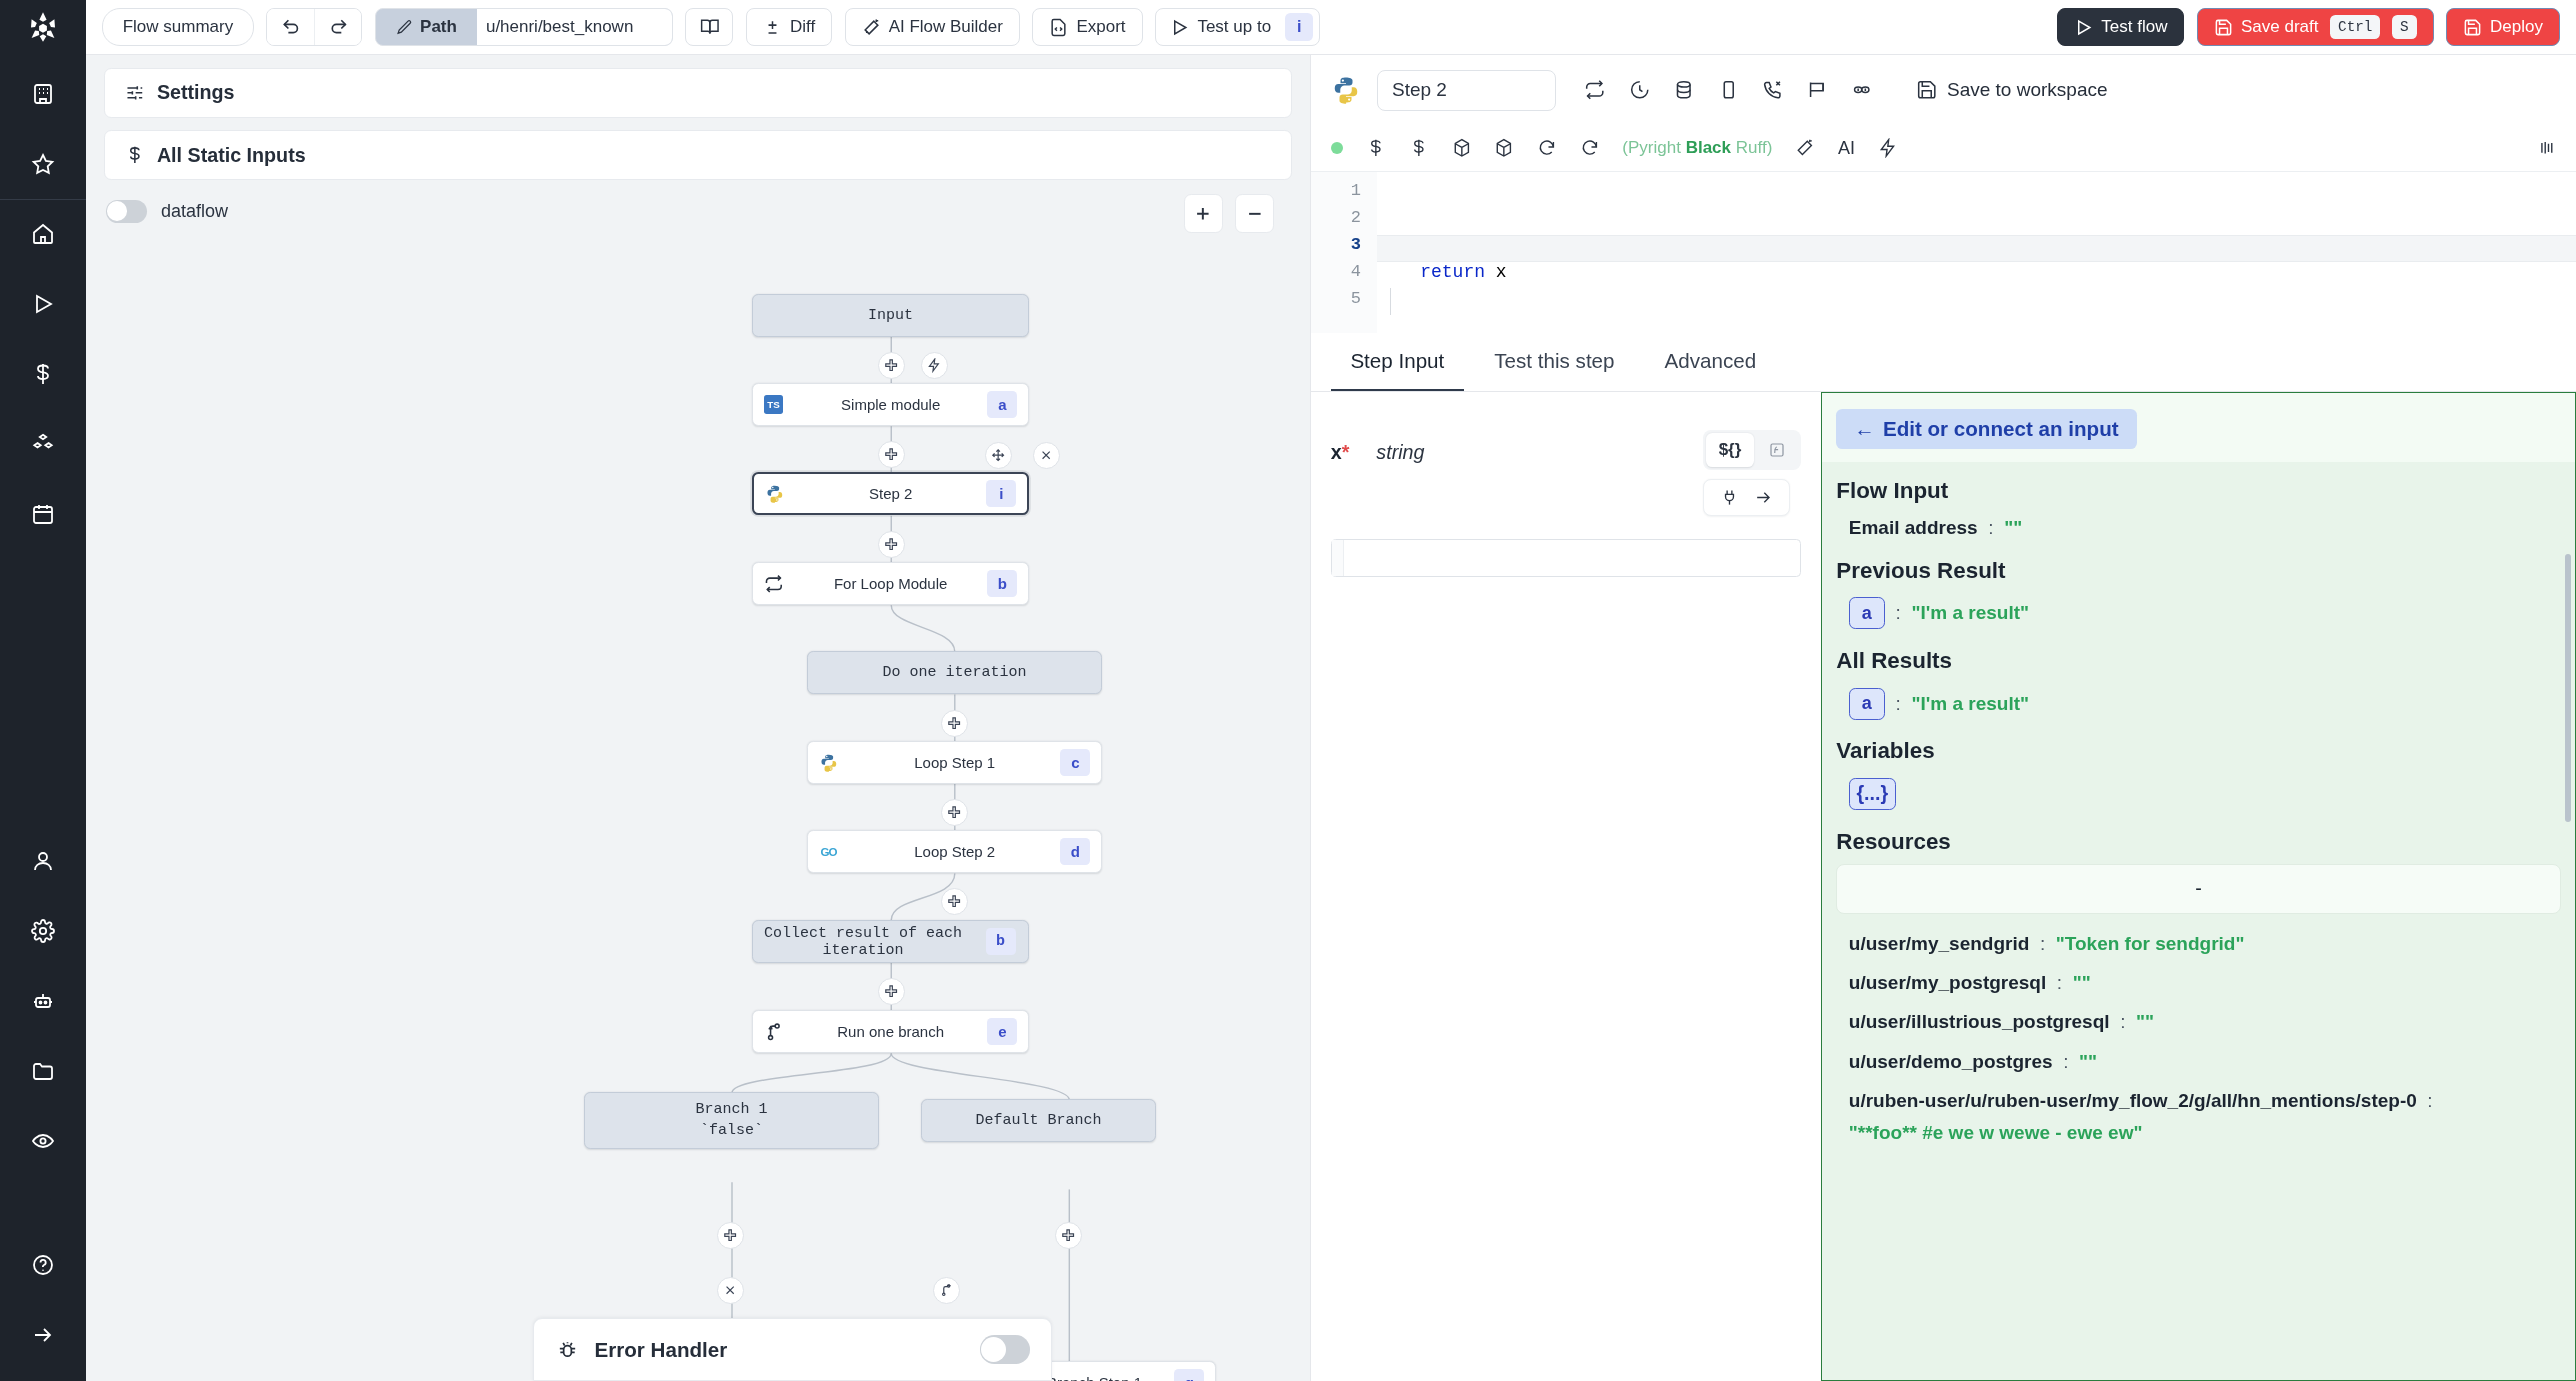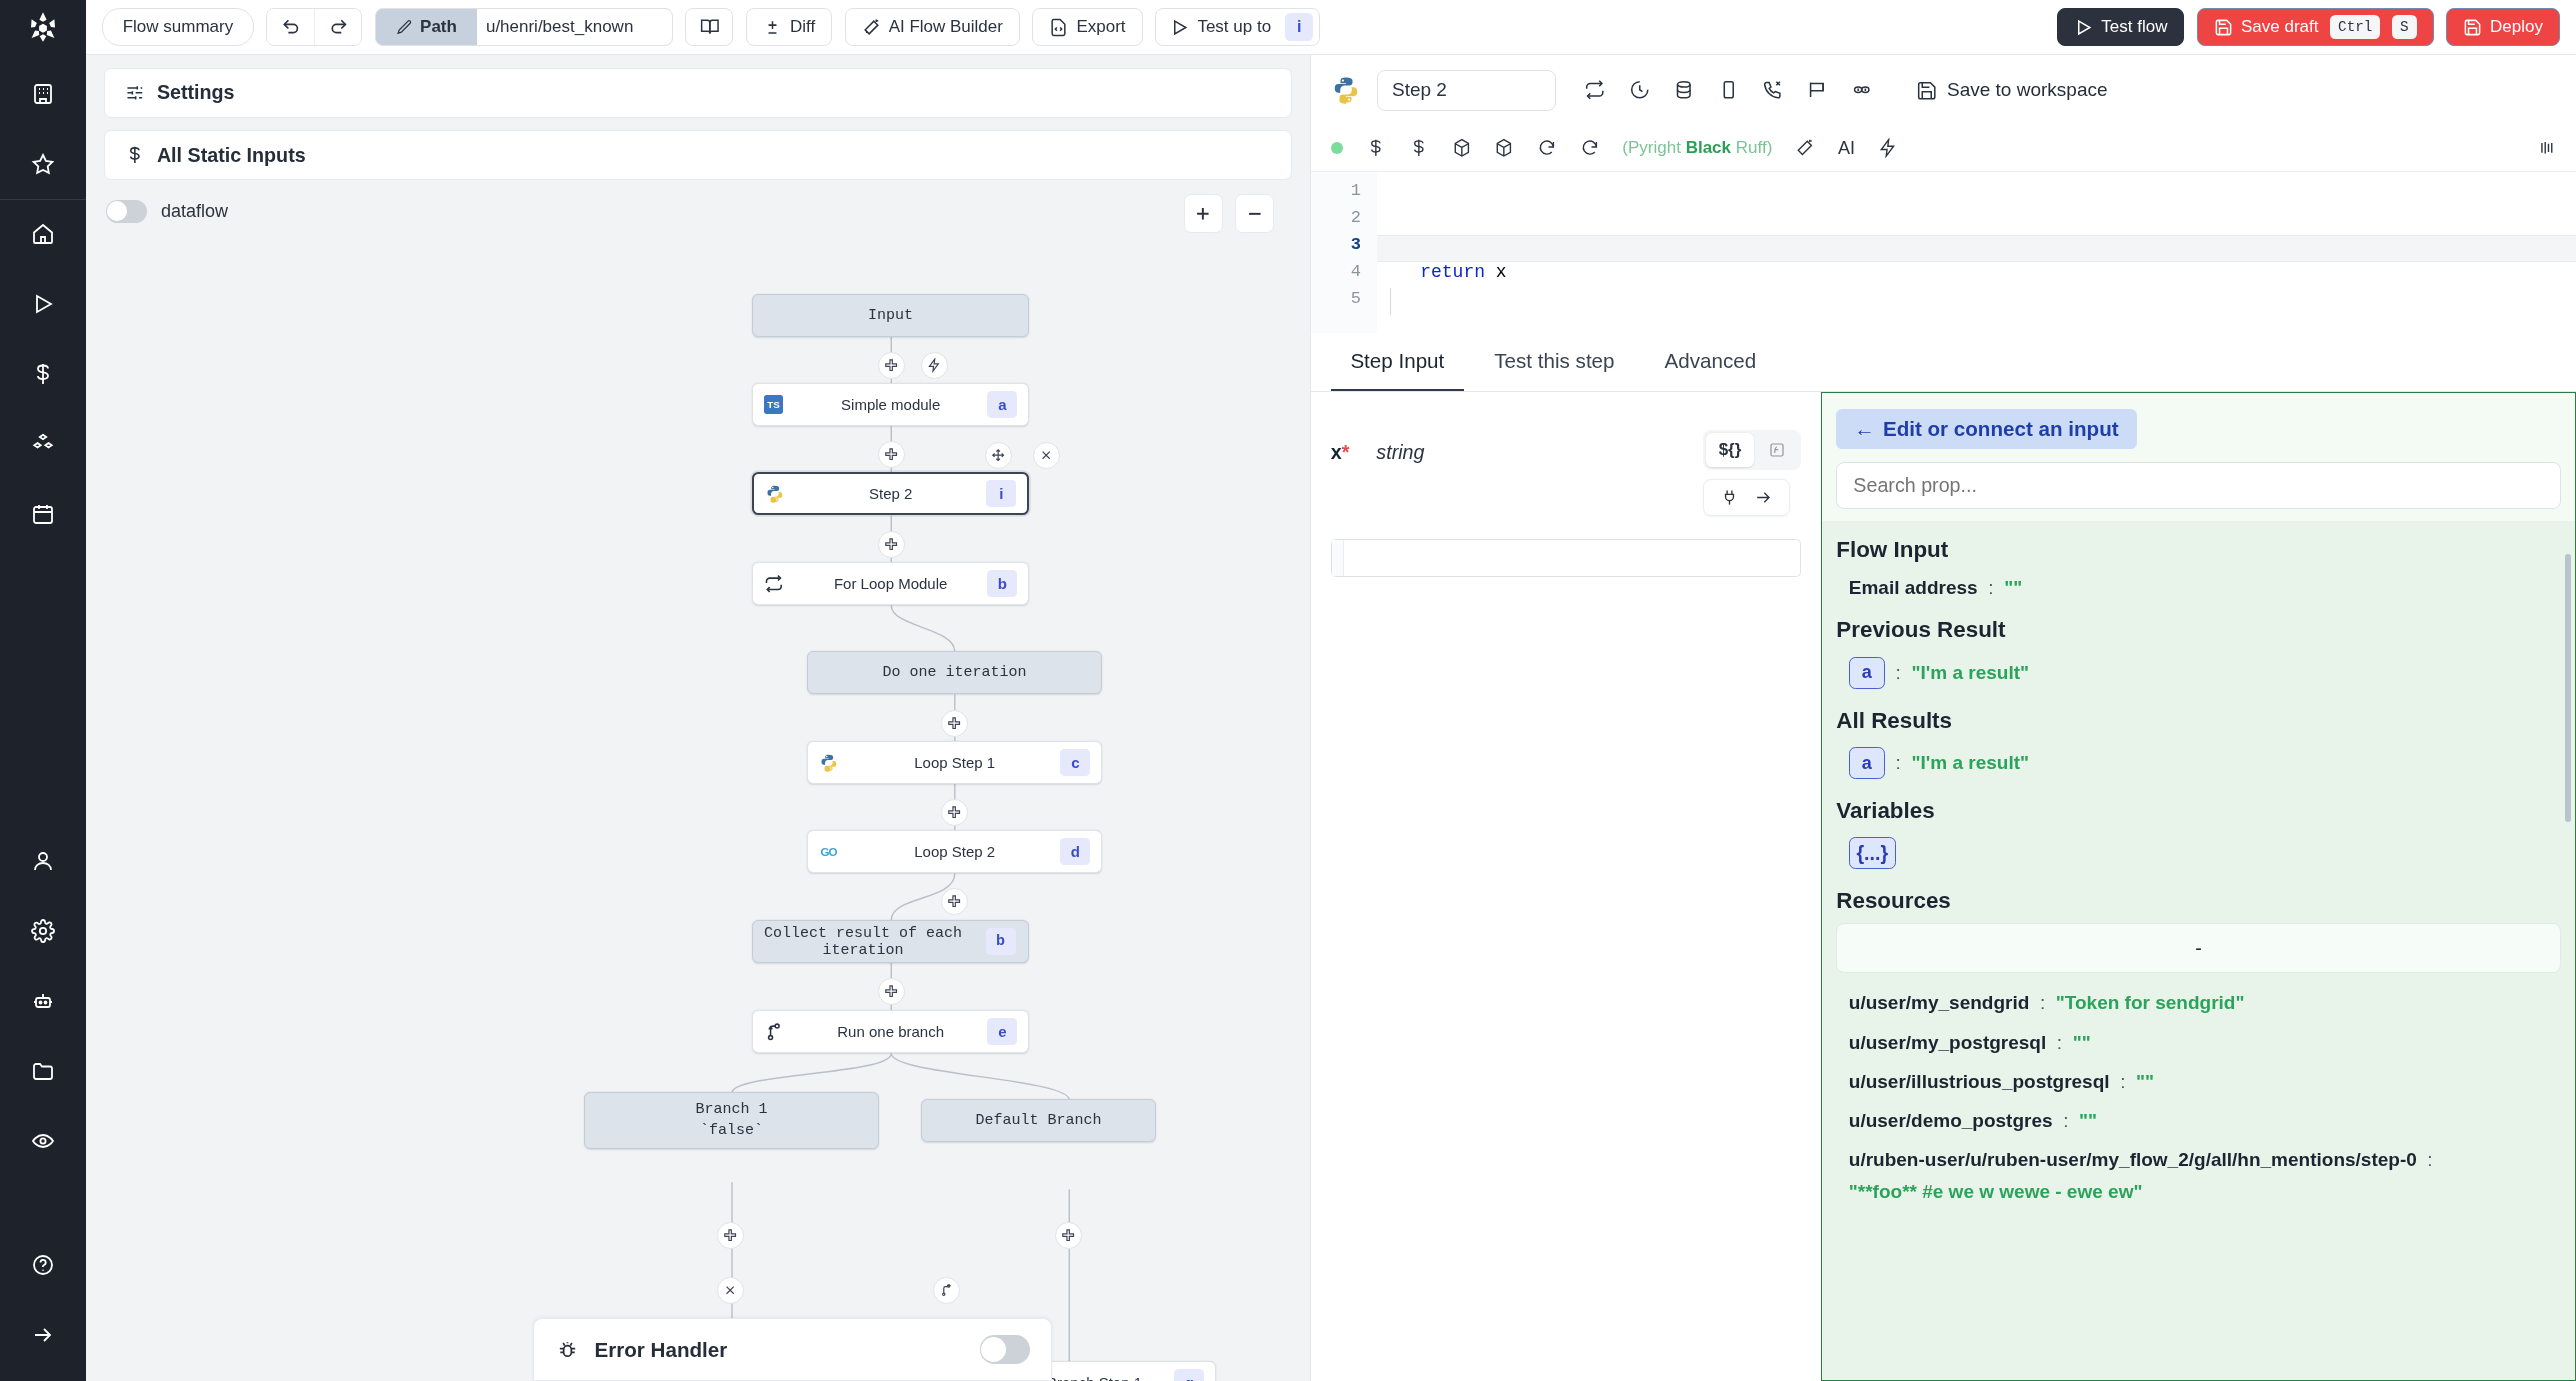--- a/index.html
+++ b/index.html
@@ -159,21 +159,21 @@
   
   .right-pane { flex: 1; background: #fff; display: flex; flex-direction: column; border-left: 0.9px solid #e5e7eb; min-width:0;}
   .editor-head { height: 70px; display: flex; align-items: center; padding: 0 19.7px; gap: 16px; }
   .editor-head .pyico { width: 30px; height: 30px; }
   .step-name-input {
     border: 0.9px solid #dfe3e8; border-radius: 8px; height: 41px; width: 179px; padding: 0 14.3px;
     font-size: 19px; color: #2b3340; outline: none; font-family: "Liberation Sans", sans-serif;
   }
   .eh-icons { display: flex; align-items: center; gap: 23px; margin-left: 12.5px; }
   .eh-icons svg { width: 21.5px; height: 21.5px; stroke: #2b3340; fill: none; stroke-width: 1.7; cursor: pointer; }
-  .save-ws { display: flex; align-items: flex-end; gap: 9.8px; margin-left: 27px; cursor: pointer; }
+  .save-ws { display: flex; align-items: flex-start; gap: 9.8px; margin-left: 27px; cursor: pointer; }
   .save-ws span { font-size: 19px; color: #262e3a; font-weight: 500; white-space: nowrap;}
   .save-ws svg { width: 21.5px; height: 21.5px; stroke: #2b3340; fill: none; stroke-width: 1.7; }
 
   .editor-tools {
     height: 47px; display: flex; align-items: center; padding: 0 19.7px; gap: 23px;
     border-bottom: 0.9px solid #eceff2;
   }
   .green-dot { width: 12.5px; height: 12.5px; border-radius: 50%; background: #7ddc9a; }
   .editor-tools svg { width: 19.7px; height: 19.7px; stroke: #2b3340; fill: none; stroke-width: 1.7; cursor: pointer; }
   .linters { font-size: 17px; color: #7cc497; white-space: nowrap; }
@@ -842,21 +842,20 @@
           <div class="vb-left"></div>
         </div>
       </div>
 
       <div class="connect-panel">
         <div class="cp-top">
           <div class="cp-back">
             <span>←</span>
             <span>Edit or connect an input</span>
           </div>
-          <input class="cp-search" placeholder="Search prop..." style="">
         </div>
         <div class="cp-body">
           <div class="cp-h">Flow Input</div>
           <div class="cp-kv">
             <span class="cp-key">Email address</span>
             <span class="cp-colon">:</span>
             <span class="cp-val">""</span>
           </div>
 
           <div class="cp-h">Previous Result</div>

